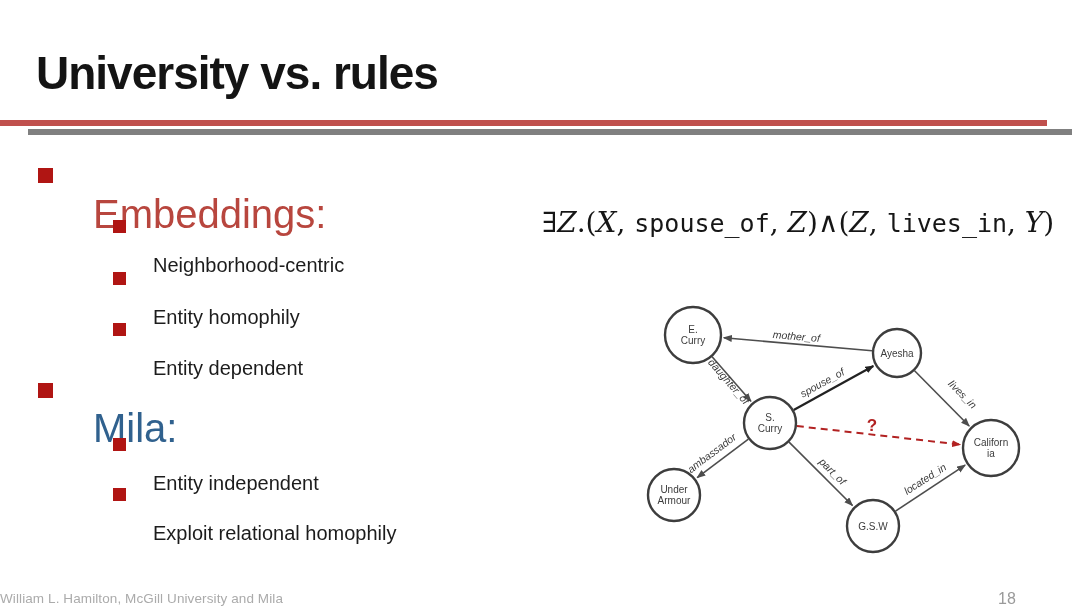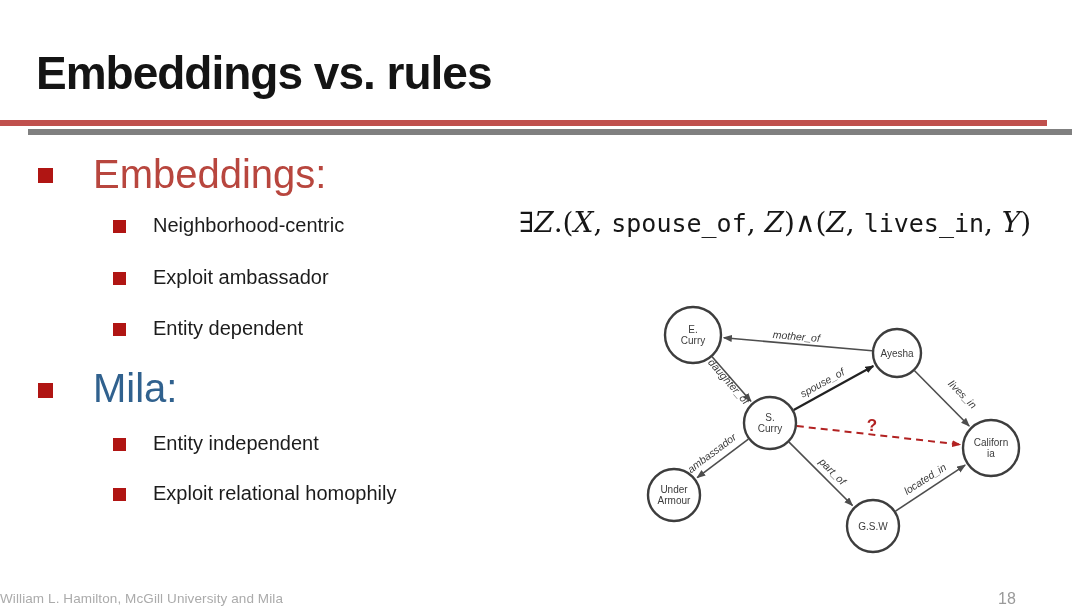--- a/index.html
+++ b/index.html
@@ -9,21 +9,21 @@
     margin:0 auto;
   }
   .title{
     position:absolute; left:36px; top:48px; margin:0;
     font-size:46px; font-weight:700; letter-spacing:-1px; color:#141414;
     line-height:1.1;
   }
   .rule-red{position:absolute; left:0; top:120px; width:1047px; height:6px; background:var(--title_rule_red);}
   .rule-gray{position:absolute; left:28px; top:129px; width:1044px; height:6px; background:var(--title_rule_gray);}
 
-  .row{position:absolute;}
+  .row{position:absolute;margin-top:40px;}
   .sq{position:absolute; background:var(--bullet_red); display:block;}
   .sq.l1{width:15px; height:15px;}
   .sq.l2{width:13px; height:13px;}
   .lbl{white-space:nowrap; display:block;}
   .lvl1 .lbl{font-size:40px; line-height:48px;}
   .lvl2 .lbl{font-size:20px; line-height:38px; color:#1c1c1c;}
   .c-red{color:var(--embeddings_red);}
   .c-blue{color:var(--rules_blue);}
 
   
@@ -38,21 +38,21 @@
   .t2{left:153px; top:206px;}
   .t3{left:153px; top:258px;}
   .t4{left:153px; top:309px;}
   .t5{left:93px;  top:364px;}
   .t6{left:153px; top:424px;}
   .t7{left:153px; top:474px;}
 
   
   .formula{position:absolute; color:#161616;}
   .f1{left:604px; top:161px;}
-  .f2{left:519px; top:206px;}
+  .f2{left:542px; top:206px;}
   .formula .srf{font-family:"DejaVu Serif", serif; font-size:28px;}
   .formula .var{font-family:"DejaVu Serif", serif; font-style:italic; font-size:28px;}
   .formula .mono{font-family:"DejaVu Sans Mono", monospace; font-size:25px;}
 
   
   #graph{position:absolute; left:630px; top:285px;}
   .edge-label{font-family:"Liberation Sans", sans-serif; font-style:italic; font-size:10.5px; fill:#3a3a3a;}
   .edge-label.q{font-style:normal; font-weight:700; font-size:17px; fill:var(--dashed_red);}
   .node-label{font-family:"Liberation Sans", sans-serif; font-size:10px; fill:#3c3c3c;}
 
@@ -62,38 +62,38 @@
   }
   .pagenum{
     position:absolute; left:998px; top:590px; font-size:16px; color:#9a9a9a;
   }
 </style>
 </head>
 <body>
 
 <div class="slide">
 
-  <h1 class="title">Embeddings vs. rules</h1>
+  <h1 class="title">University vs. rules</h1>
   <div class="rule-red"></div>
   <div class="rule-gray"></div>
 
   <div>
     <span class="sq l1 sq1"></span>
     <div class="row lvl1 t1">
       <span class="lbl c-red">Embeddings:</span>
     </div>
 
     <span class="sq l2 sq2"></span>
     <div class="row lvl2 t2">
       <span class="lbl">Neighborhood-centric</span>
     </div>
 
     <span class="sq l2 sq3"></span>
     <div class="row lvl2 t3">
-      <span class="lbl">Exploit ambassador</span>
+      <span class="lbl">Entity homophily</span>
     </div>
 
     <span class="sq l2 sq4"></span>
     <div class="row lvl2 t4">
       <span class="lbl">Entity dependent</span>
     </div>
 
     <span class="sq l1 sq5"></span>
     <div class="row lvl1 t5">
       <span class="lbl c-blue">Mila:</span>

